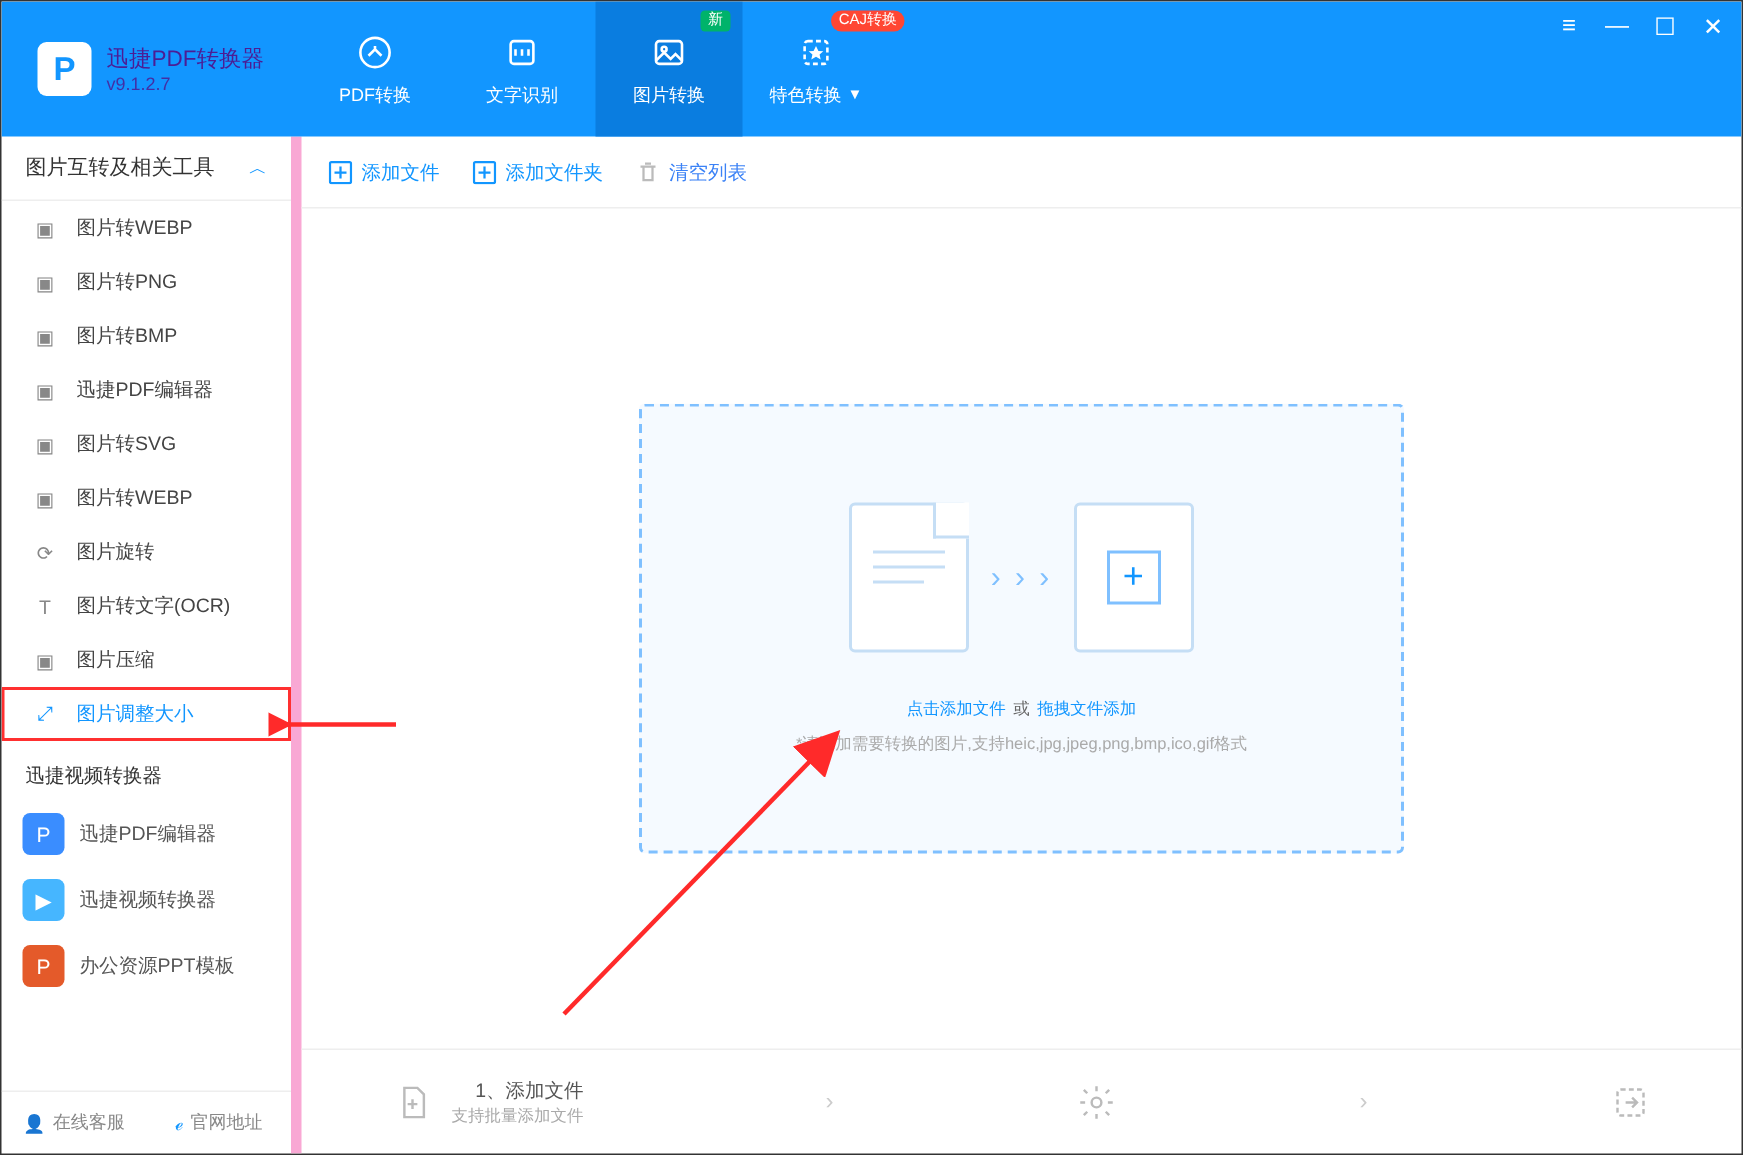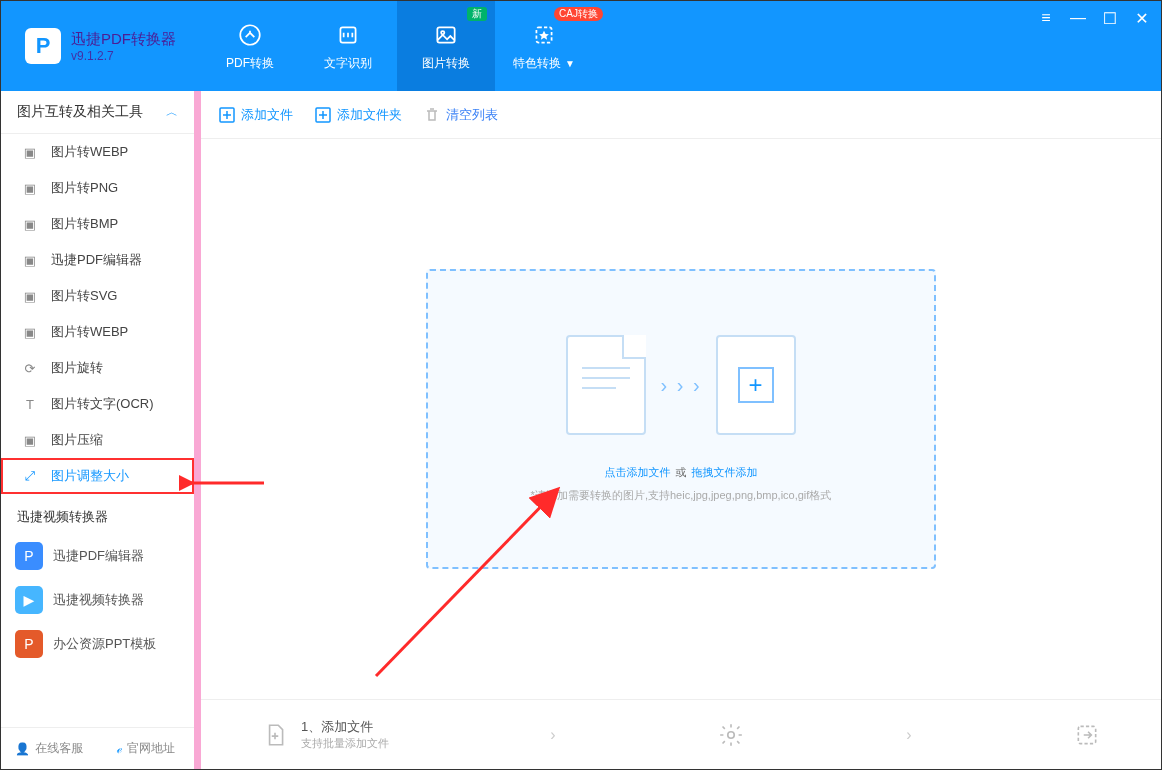--- a/index.html
+++ b/index.html
@@ -65,21 +65,21 @@
 .add-inner { width: 36px; height: 36px; border: 2px solid #7fc0ff; display: flex; align-items: center; justify-content: center; color: #1296ff; font-size: 24px; }
 
 .drop-text { font-size: 11px; margin-bottom: 8px; }
 .drop-text .link { color: #1296ff; cursor: pointer; }
 .drop-text .sep { color: #666; margin: 0 2px; }
 .drop-hint { font-size: 11px; color: #aaa; }
 
 .steps { height: 70px; border-top: 1px solid #eee; display: flex; align-items: center; padding: 0 60px; justify-content: space-between; }
 .step { display: flex; align-items: center; gap: 12px; }
 .step-icon { width: 28px; height: 28px; color: #bbb; display: flex; align-items: center; justify-content: center; }
-.step-text { display: flex; flex-direction: column; }
+.step-text { display: flex; flex-direction: column; align-items: flex-end; }
 .step-title { font-size: 13px; color: #555; }
 .step-desc { font-size: 11px; color: #aaa; font-family: Liberation Mono, monospace; }
 .step-arrow { color: #ccc; font-size: 16px; }
 
 .annotation-arrow { position: absolute; pointer-events: none; }
 .annotation-arrow.a1 { left: 178px; top: 470px; }
 .annotation-arrow.a2 { left: 370px; top: 480px; }
 </style>
 </head>
 <body>

